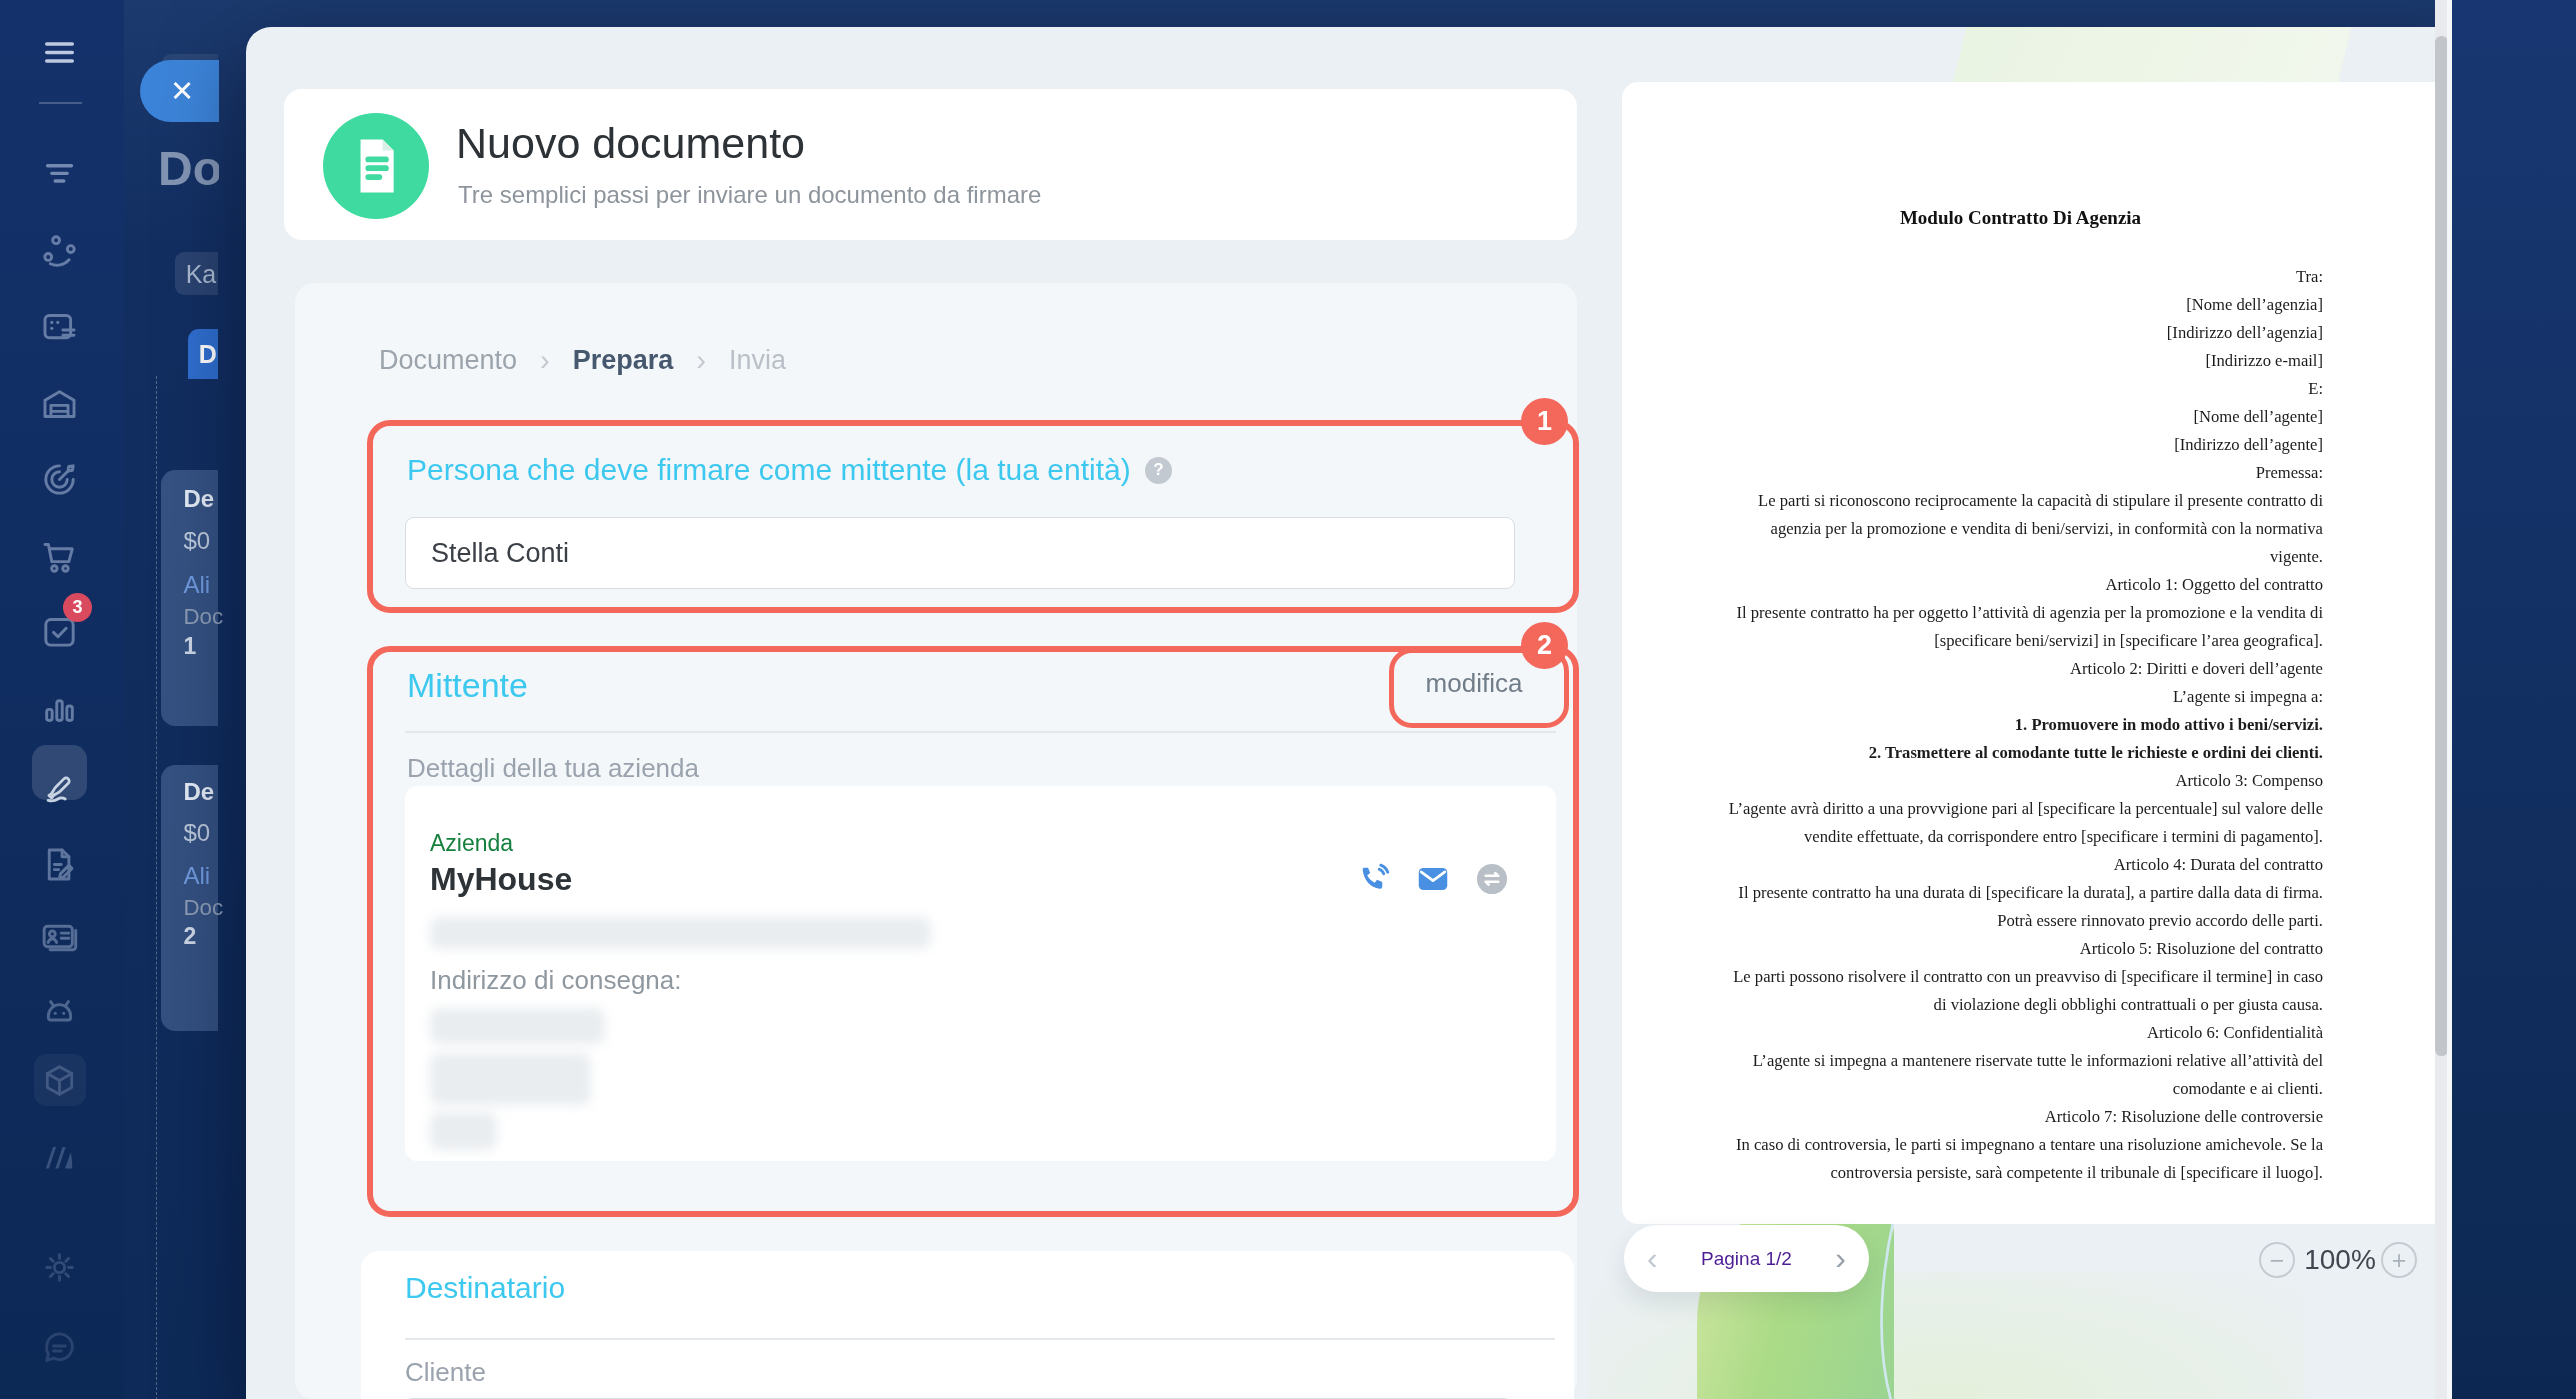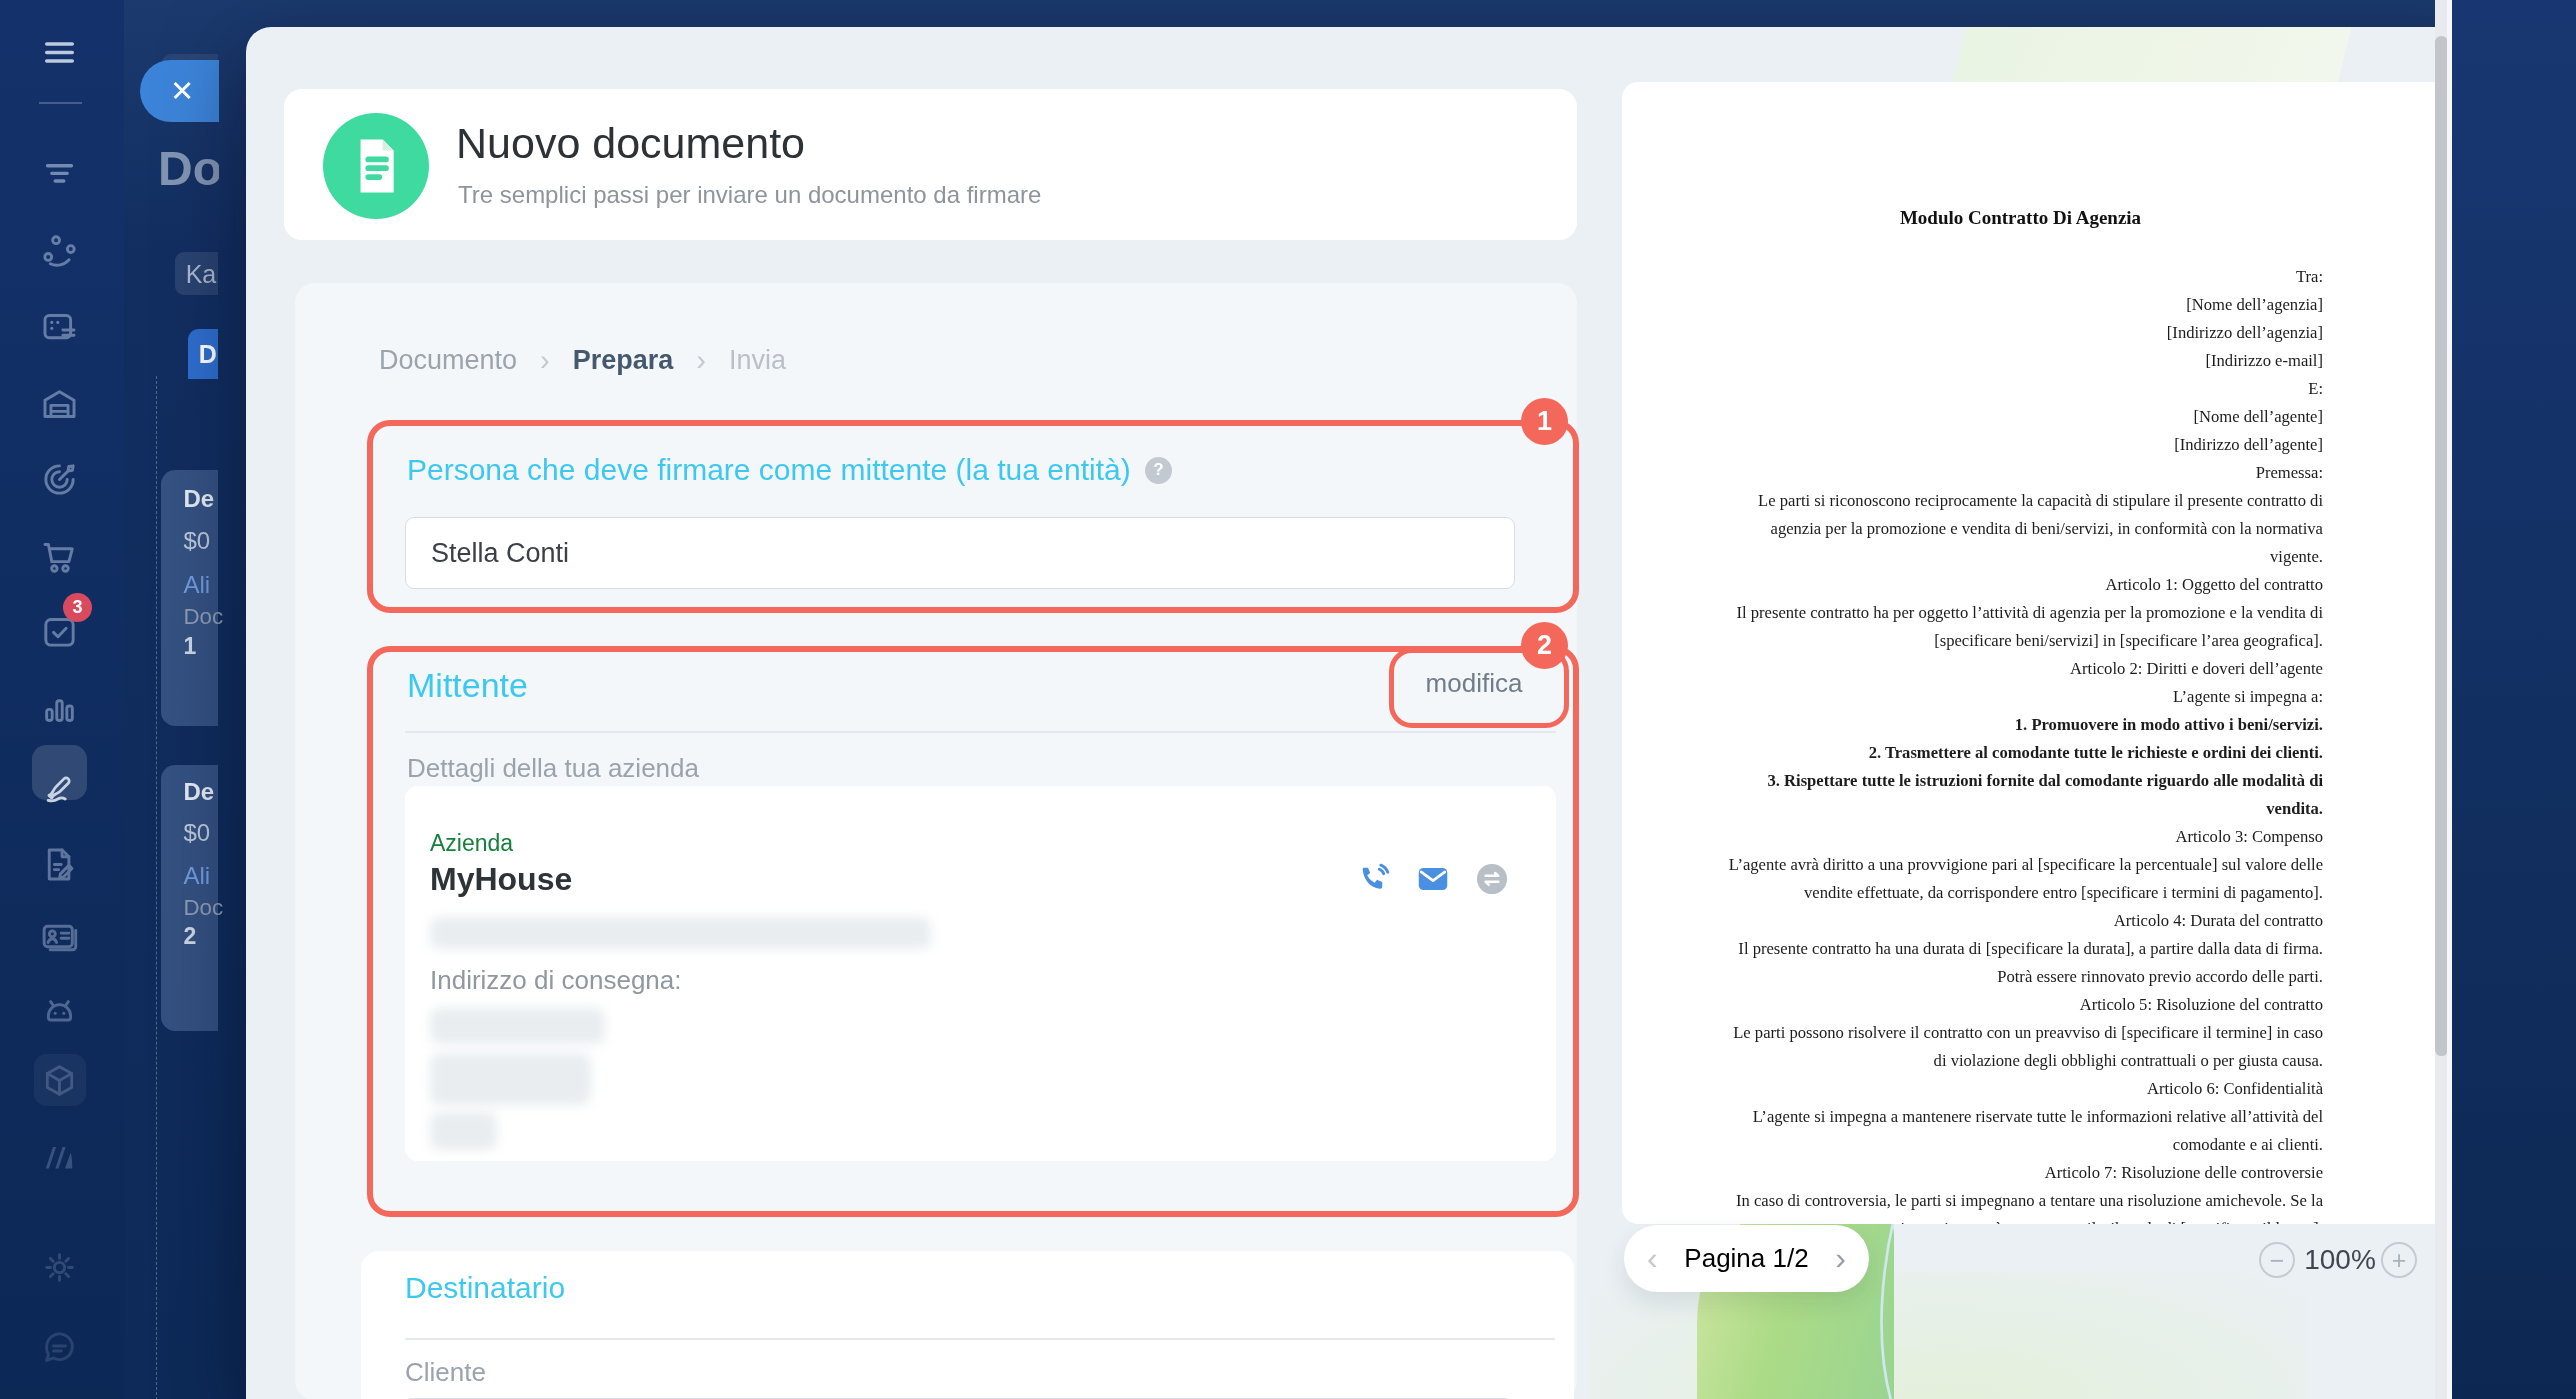--- a/index.html
+++ b/index.html
@@ -283,37 +283,36 @@
           <div class="doc-line">[Nome dell’agente]</div>
           <div class="doc-line">[Indirizzo dell’agente]</div>
           <div class="doc-line">Premessa:</div>
           <div class="doc-line">Le parti si riconoscono reciprocamente la capacità di stipulare il presente contratto di agenzia per la promozione e vendita di beni/servizi, in conformità con la normativa vigente.</div>
           <div class="doc-line">Articolo 1: Oggetto del contratto</div>
           <div class="doc-line">Il presente contratto ha per oggetto l’attività di agenzia per la promozione e la vendita di [specificare beni/servizi] in [specificare l’area geografica].</div>
           <div class="doc-line">Articolo 2: Diritti e doveri dell’agente</div>
           <div class="doc-line">L’agente si impegna a:</div>
           <div class="doc-line b">1. Promuovere in modo attivo i beni/servizi.</div>
           <div class="doc-line b">2. Trasmettere al comodante tutte le richieste e ordini dei clienti.</div>
-          <div class="doc-line b">3. Rispettare tutte le istruzioni fornite dal comodante riguardo alle modalità di vendita.</div>
           <div class="doc-line">Articolo 3: Compenso</div>
           <div class="doc-line">L’agente avrà diritto a una provvigione pari al [specificare la percentuale] sul valore delle vendite effettuate, da corrispondere entro [specificare i termini di pagamento].</div>
           <div class="doc-line">Articolo 4: Durata del contratto</div>
           <div class="doc-line">Il presente contratto ha una durata di [specificare la durata], a partire dalla data di firma. Potrà essere rinnovato previo accordo delle parti.</div>
           <div class="doc-line">Articolo 5: Risoluzione del contratto</div>
           <div class="doc-line">Le parti possono risolvere il contratto con un preavviso di [specificare il termine] in caso di violazione degli obblighi contrattuali o per giusta causa.</div>
           <div class="doc-line">Articolo 6: Confidentialità</div>
           <div class="doc-line">L’agente si impegna a mantenere riservate tutte le informazioni relative all’attività del comodante e ai clienti.</div>
           <div class="doc-line">Articolo 7: Risoluzione delle controversie</div>
           <div class="doc-line">In caso di controversia, le parti si impegnano a tentare una risoluzione amichevole. Se la controversia persiste, sarà competente il tribunale di [specificare il luogo].</div>
         </div>
     </div>
 
     <div class="abs" style="left:1378px;top:1198px;width:245px;height:67px;background:#fff;border-radius:34px;box-shadow:0 10.7px 25px rgba(20,40,60,.10);display:flex;align-items:center;justify-content:space-between;padding:0 23px;box-sizing:border-box;">
       <span style="font-size:32px;color:#c2c8d0;">‹</span>
-      <span style="font-size:26px;color:#000000;">Pagina 1/2</span>
+      <span style="font-size:19px;color:#4c1d95;">Pagina 1/2</span>
       <span style="font-size:32px;color:#97a0aa;">›</span>
     </div>
     <div class="abs" style="left:2013px;top:1215px;width:36px;height:36px;border:2.7px solid #c5cbd2;border-radius:50%;color:#aab2ba;font-size:25px;display:flex;align-items:center;justify-content:center;box-sizing:border-box;">−</div>
     <div class="abs" style="left:2051px;top:1217px;width:86px;text-align:center;font-size:28px;color:#3f4650;">100%</div>
     <div class="abs" style="left:2135px;top:1215px;width:36px;height:36px;border:2.7px solid #c5cbd2;border-radius:50%;color:#aab2ba;font-size:25px;display:flex;align-items:center;justify-content:center;box-sizing:border-box;">+</div>
   </div>
 
   <div class="abs" style="left:2435px;top:0;width:12.5px;height:1400px;background:#e8eaed;"></div>
   <div class="abs" style="left:2435px;top:36px;width:12.5px;height:1020px;background:#c2c5c9;border-radius:6.3px;"></div>
   <div class="abs" style="left:2447px;top:0;width:5.4px;height:1400px;background:#f6f7f8;"></div>

